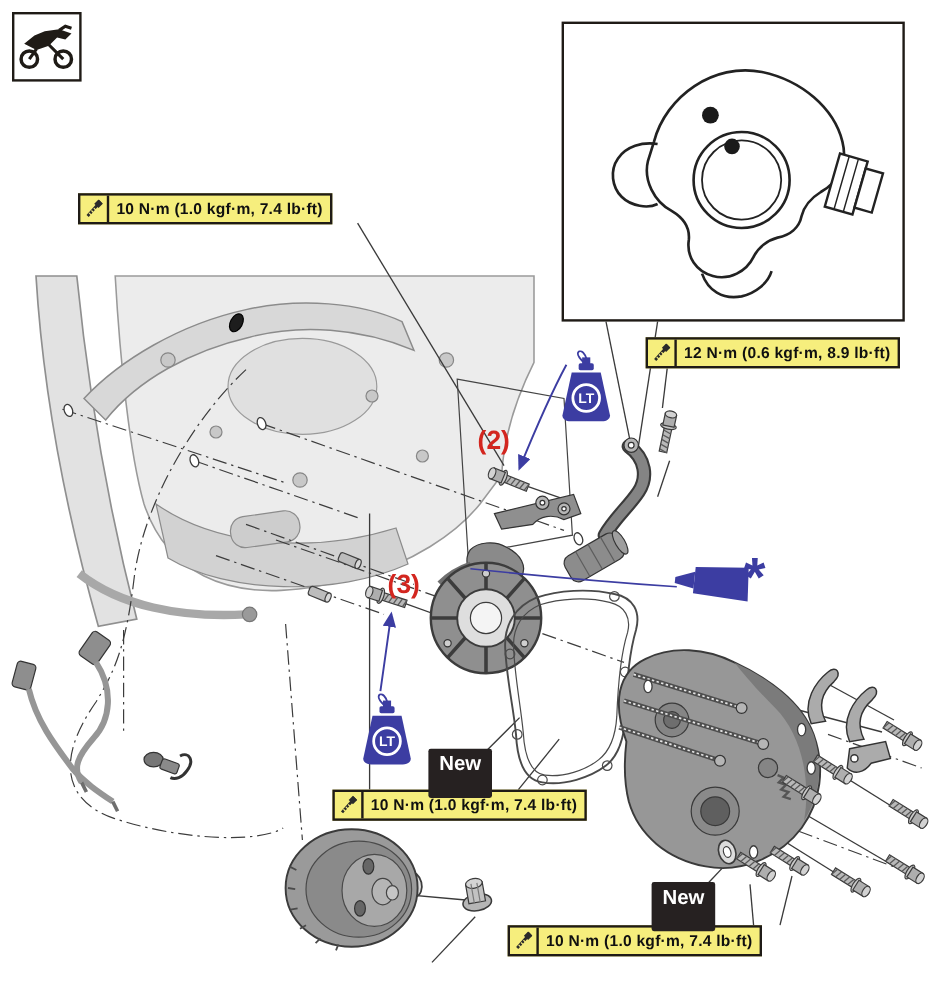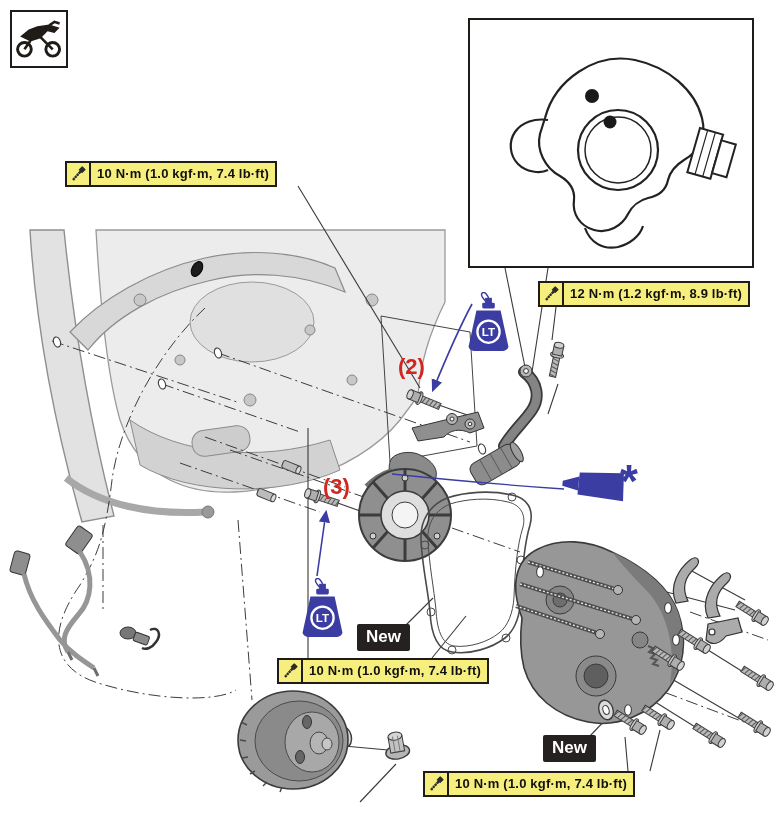--- a/index.html
+++ b/index.html
@@ -9,21 +9,21 @@
   svg.art{position:absolute;left:0;top:0}
   .icon-box{position:absolute;left:10px;top:10px;width:58px;height:58px;border:2px solid #1f1b16;
             display:flex;align-items:center;justify-content:center;background:#fff}
   .inset-box{position:absolute;border:2px solid #1f1b16;background:transparent}
   .callout{position:absolute;display:inline-flex;align-items:stretch;background:#f6ee7d;
            border:2px solid #1f1b16;height:26px;white-space:nowrap}
   .callout-icon{width:24px;border-right:2px solid #1f1b16;display:flex;align-items:center;justify-content:center}
   .callout-text{padding:0 6px;font-weight:bold;font-size:13px;line-height:22px;color:#101010;letter-spacing:.2px}
   .qty{position:absolute;color:#d3261f;font-weight:bold;font-size:22px;line-height:1}
   .new-tag{position:absolute;background:#262121;color:#fff;font-weight:bold;font-size:17px;
-           line-height:1;padding:4px 9px 6px;border-radius:2px}
+           line-height:1;padding:4px 9px 20px;border-radius:2px}
   .asterisk{position:absolute;color:#3c3da2;font-weight:bold;font-size:46px;line-height:1}
   .blue-art{position:absolute}
 </style>
 </head>
 <body>
 
 <div class="canvas">
 
   <svg class="art" width="775" height="829" viewBox="0 0 775 829" xmlns="http://www.w3.org/2000/svg">
     <defs>
@@ -317,21 +317,21 @@
 
   <div class="callout" style="left:538px;top:281px">
     <span class="callout-icon">
       <svg width="16" height="16" viewBox="0 0 16 16">
           <path d="M3,14 L11,5" stroke="#2b2b2b" stroke-width="2.4"></path>
           <path d="M4.2,11.4 l2.2,2.2 M6.2,9.4 l2.2,2.2 M8.2,7.4 l2.2,2.2" stroke="#f6ee7d" stroke-width="1"></path>
           <rect x="9.6" y="1.2" width="5" height="5" transform="rotate(45 12.1 3.7)" fill="#2b2b2b"></rect>
           <path d="M12,1 L15,4" stroke="#2b2b2b" stroke-width="1.4"></path>
         </svg>
     </span>
-    <span class="callout-text">12 N·m (1.2 kgf·m, 8.9 lb·ft)</span>
+    <span class="callout-text">12 N·m (0.6 kgf·m, 8.9 lb·ft)</span>
   </div>
 
   <div class="callout" style="left:277px;top:658px">
     <span class="callout-icon">
       <svg width="16" height="16" viewBox="0 0 16 16">
           <path d="M3,14 L11,5" stroke="#2b2b2b" stroke-width="2.4"></path>
           <path d="M4.2,11.4 l2.2,2.2 M6.2,9.4 l2.2,2.2 M8.2,7.4 l2.2,2.2" stroke="#f6ee7d" stroke-width="1"></path>
           <rect x="9.6" y="1.2" width="5" height="5" transform="rotate(45 12.1 3.7)" fill="#2b2b2b"></rect>
           <path d="M12,1 L15,4" stroke="#2b2b2b" stroke-width="1.4"></path>
         </svg>

